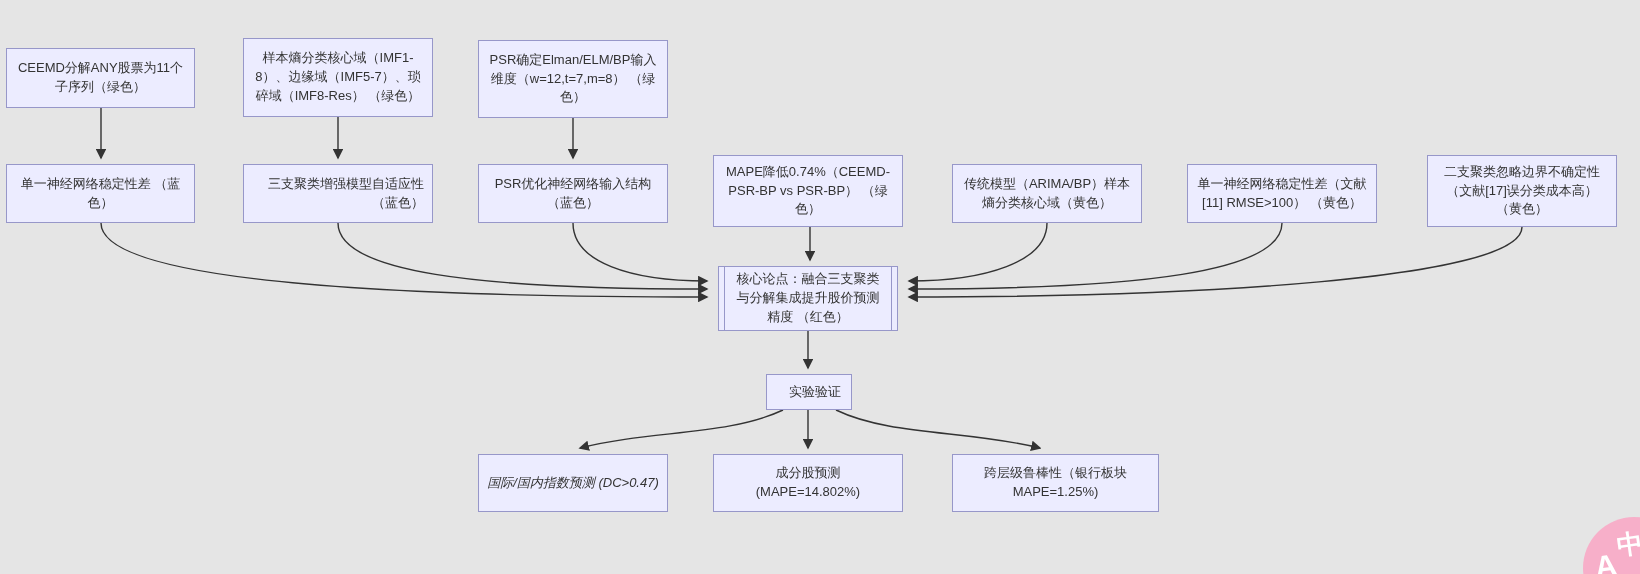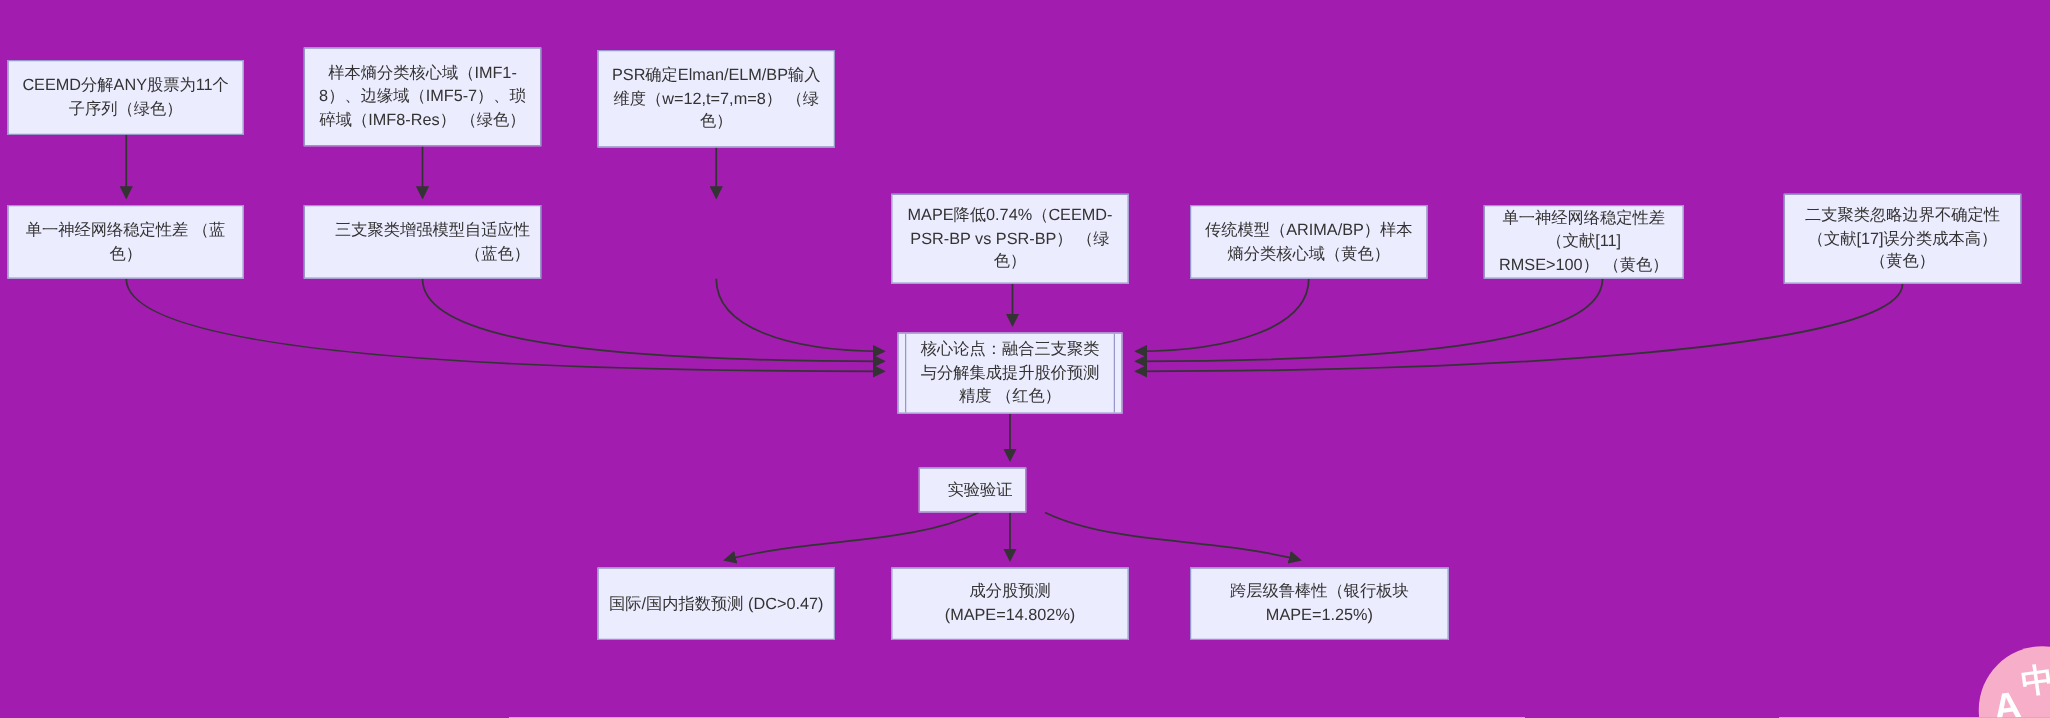--- a/index.html
+++ b/index.html
@@ -1,17 +1,17 @@
 <!DOCTYPE html>
 <html><head>
 <meta charset="utf-8">
 <style>
   html,body{margin:0;padding:0;background:#ffffff;}
   body{font-family:"Liberation Sans","DejaVu Sans",sans-serif;}
-  .canvas{position:relative;width:1640px;height:574px;background:#a21caf;overflow:hidden;}
+  .canvas{position:relative;width:1640px;height:574px;background:#e5e5e5;overflow:hidden;}
   .arrows{position:absolute;left:0;top:0;width:1640px;height:574px;}
   .arrows path{fill:none;stroke:#333333;stroke-width:1.4;}
   .node{
     position:absolute;
     background:#ECECFF;
     border:1px solid #9797c9;
     color:#333333;
     font-size:13px;
     line-height:1.45;
     display:flex;align-items:center;justify-content:center;
@@ -21,25 +21,25 @@
   }
   
   .n-a{left:6px;top:48px;width:189px;height:60px;}
   .n-b{left:243px;top:38px;width:190px;height:79px;}
   .n-c{left:478px;top:40px;width:190px;height:78px;}
   .n-d{left:6px;top:164px;width:189px;height:59px;}
   .n-e{left:243px;top:164px;width:190px;height:59px;text-align:right;}
   .n-f{left:478px;top:164px;width:190px;height:59px;}
   .n-g{left:713px;top:155px;width:190px;height:72px;}
   .n-h{left:952px;top:164px;width:190px;height:59px;}
-  .n-i{left:1187px;top:164px;width:160px;height:59px;}
+  .n-i{left:1187px;top:164px;width:190px;height:59px;}
   .n-j{left:1427px;top:155px;width:190px;height:72px;}
   .n-k{left:718px;top:266px;width:180px;height:65px;padding:20px 14px;}
-  .n-l{left:735px;top:374px;width:86px;height:36px;padding-left:20px;}
-  .n-m{left:478px;top:454px;width:190px;height:58px;}
+  .n-l{left:766px;top:374px;width:86px;height:36px;padding-left:20px;}
+  .n-m{left:478px;top:454px;width:190px;height:58px;font-style:italic;}
   .n-n{left:713px;top:454px;width:190px;height:58px;}
   .n-o{left:952px;top:454px;width:207px;height:58px;}
   
   .subroutine::before,.subroutine::after{
     content:"";position:absolute;top:0;bottom:0;width:1px;background:#9797c9;
   }
   .subroutine::before{left:5px;}
   .subroutine::after{right:5px;}
   .translate-badge{
     position:absolute;right:-45px;bottom:-45px;width:102px;height:102px;
@@ -75,20 +75,21 @@
     <path d="M808 410 L808 448" marker-end="url(#arrow)"></path>
     <path d="M836 410 C890 436 968 430 1040 448" marker-end="url(#arrow)"></path>
   </svg>
 
   <div class="node n-a">CEEMD分解ANY股票为11个子序列（绿色）</div>
   <div class="node n-b">样本熵分类核心域（IMF1-8）、边缘域（IMF5-7）、琐碎域（IMF8-Res） （绿色）</div>
   <div class="node n-c">PSR确定Elman/ELM/BP输入维度（w=12,t=7,m=8） （绿色）</div>
 
   <div class="node n-d">单一神经网络稳定性差 （蓝色）</div>
   <div class="node n-e">三支聚类增强模型自适应性 （蓝色）</div>
+  <div class="node n-f">PSR优化神经网络输入结构 （蓝色）</div>
   <div class="node n-g">MAPE降低0.74%（CEEMD-PSR-BP vs PSR-BP） （绿色）</div>
   <div class="node n-h">传统模型（ARIMA/BP）样本熵分类核心域（黄色）</div>
   <div class="node n-i">单一神经网络稳定性差（文献[11] RMSE&gt;100） （黄色）</div>
   <div class="node n-j">二支聚类忽略边界不确定性 （文献[17]误分类成本高） （黄色）</div>
 
   <div class="node n-k subroutine">核心论点：融合三支聚类与分解集成提升股价预测精度 （红色）</div>
 
   <div class="node n-l">实验验证</div>
 
   <div class="node n-m">国际/国内指数预测 (DC&gt;0.47)</div>

